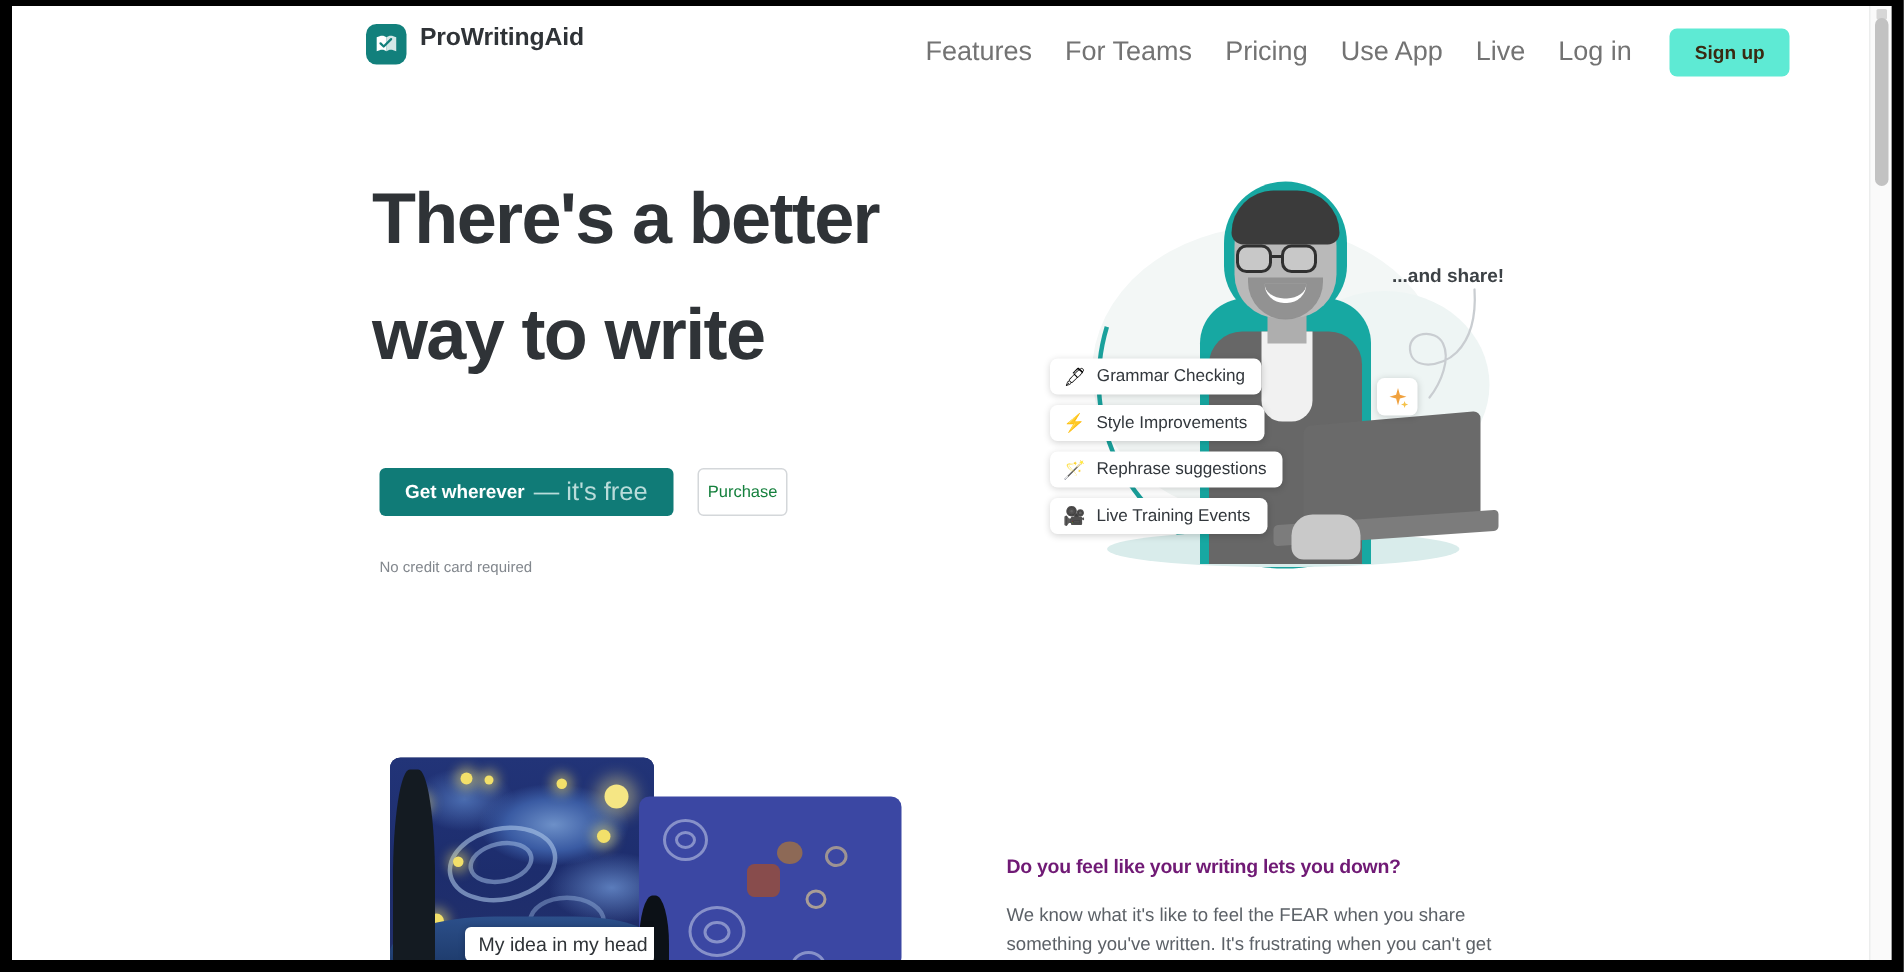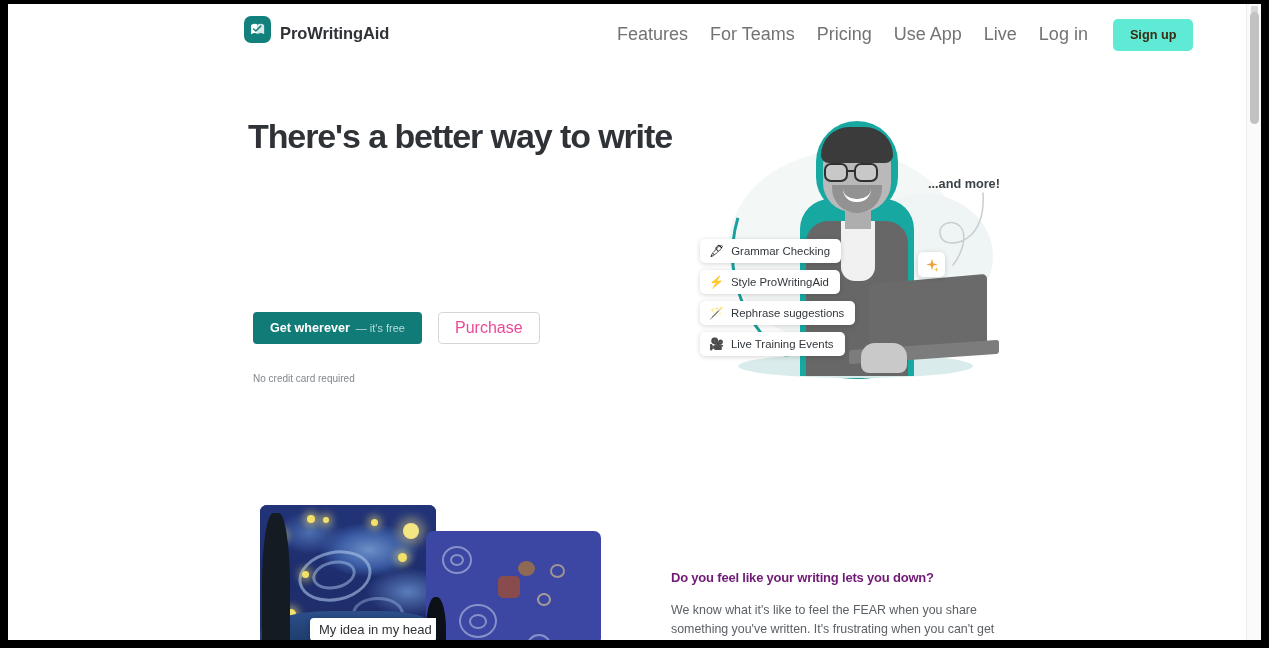--- a/index.html
+++ b/index.html
@@ -40,21 +40,21 @@
     background: #fff;
   }
   
   #header {
     position: absolute; left: 0; top: 0;
     width: 1238px; height: 56px;
     display: flex; align-items: center;
   }
   #brand {
     position: absolute; left: 236px; top: 12px;
-    display: flex; align-items: flex-end; gap: 9px;
+    display: flex; align-items: flex-start; gap: 9px;
     text-decoration: none;
   }
   #logo-mark {
     width: 27px; height: 27px; border-radius: 7px;
     background: #12807c;
     display: flex; align-items: center; justify-content: center;
     flex: none;
   }
   #brand-name {
     font-size: 16.5px; font-weight: bold; color: #2f3337;
@@ -75,45 +75,45 @@
     font-size: 12.7px; font-weight: bold;
     border: none; border-radius: 5px;
     padding: 9px 17px; cursor: pointer;
     white-space: nowrap;
     font-family: Liberation Sans, sans-serif;
   }
   
   #hero-title {
     position: absolute; left: 240px; top: 104px;
     width: 430px;
-    font-size: 34px; line-height: 56px;
+    font-size: 48px; line-height: 77px;
     font-weight: bold; color: #2f3337;
     letter-spacing: -1.1px;
   }
   #hero-sub {
     position: absolute; left: 244px; top: 235px;
     width: 340px;
     font-size: 14.3px; line-height: 23px; color: #575c62;
   }
   #hero-ctas {
     position: absolute; left: 245px; top: 308px;
     display: flex; align-items: center; gap: 16px;
   }
   #get-started-btn {
     background: #107b77; border: none; border-radius: 4px;
     padding: 0 17px; height: 32px;
     display: flex; align-items: center; gap: 6px;
     cursor: pointer; font-family: "Liberation Sans", sans-serif;
   }
   #get-started-label { color: #fff; font-size: 12.6px; font-weight: bold; white-space: nowrap; }
-  #get-started-sub { color: #b9dcda; font-size: 11px; white-space: nowrap; }
+  #get-started-sub { color: #b9dcda; font-size: 17px; white-space: nowrap; }
   #purchase-btn {
     background: #fff; border: 1px solid #d4d7da; border-radius: 4px;
-    height: 32px; padding: 0 16px;
-    color: #ec4899; font-size: 16px;
+    height: 32px; padding: 0 6px;
+    color: #15803d; font-size: 11px;
     cursor: pointer; font-family: "Liberation Sans", sans-serif;
   }
   #no-card {
     position: absolute; left: 245px; top: 369px;
     font-size: 10px; color: #82878d;
   }
   
   #hero-art {
     position: absolute; left: 665px; top: 95px;
     width: 350px; height: 290px;
@@ -433,32 +433,32 @@
         <div id="p-smile"></div>
         <div class="p-glass" id="p-glass-l"></div>
         <div class="p-glass" id="p-glass-r"></div>
         <div id="p-glass-bridge"></div>
       </div>
 
       <div id="laptop"></div>
       <div id="laptop-base"></div>
       <div id="hand"></div>
 
-      <div id="and-more">...and more!</div>
+      <div id="and-more">...and share!</div>
       <svg id="squiggle" width="60" height="78" viewBox="0 0 60 78">
         <path d="M52 2 C53 18, 50 34, 40 44 C30 54, 10 56, 9 42 C8 30, 26 28, 31 38 C36 48, 30 64, 22 74" stroke="#c9cdd1" stroke-width="1.5" fill="none" stroke-linecap="round"></path>
       </svg>
 
       <div class="chip" id="chip-1">
         <span class="chip-icon">🖋</span>
         <span class="chip-label">Grammar Checking</span>
       </div>
       <div class="chip" id="chip-2">
         <span class="chip-icon">⚡</span>
-        <span class="chip-label">Style ProWritingAid</span>
+        <span class="chip-label">Style Improvements</span>
       </div>
       <div class="chip" id="chip-3">
         <span class="chip-icon">🪄</span>
         <span class="chip-label">Rephrase suggestions</span>
       </div>
       <div class="chip" id="chip-4">
         <span class="chip-icon">🎥</span>
         <span class="chip-label">Live Training Events</span>
       </div>
 

